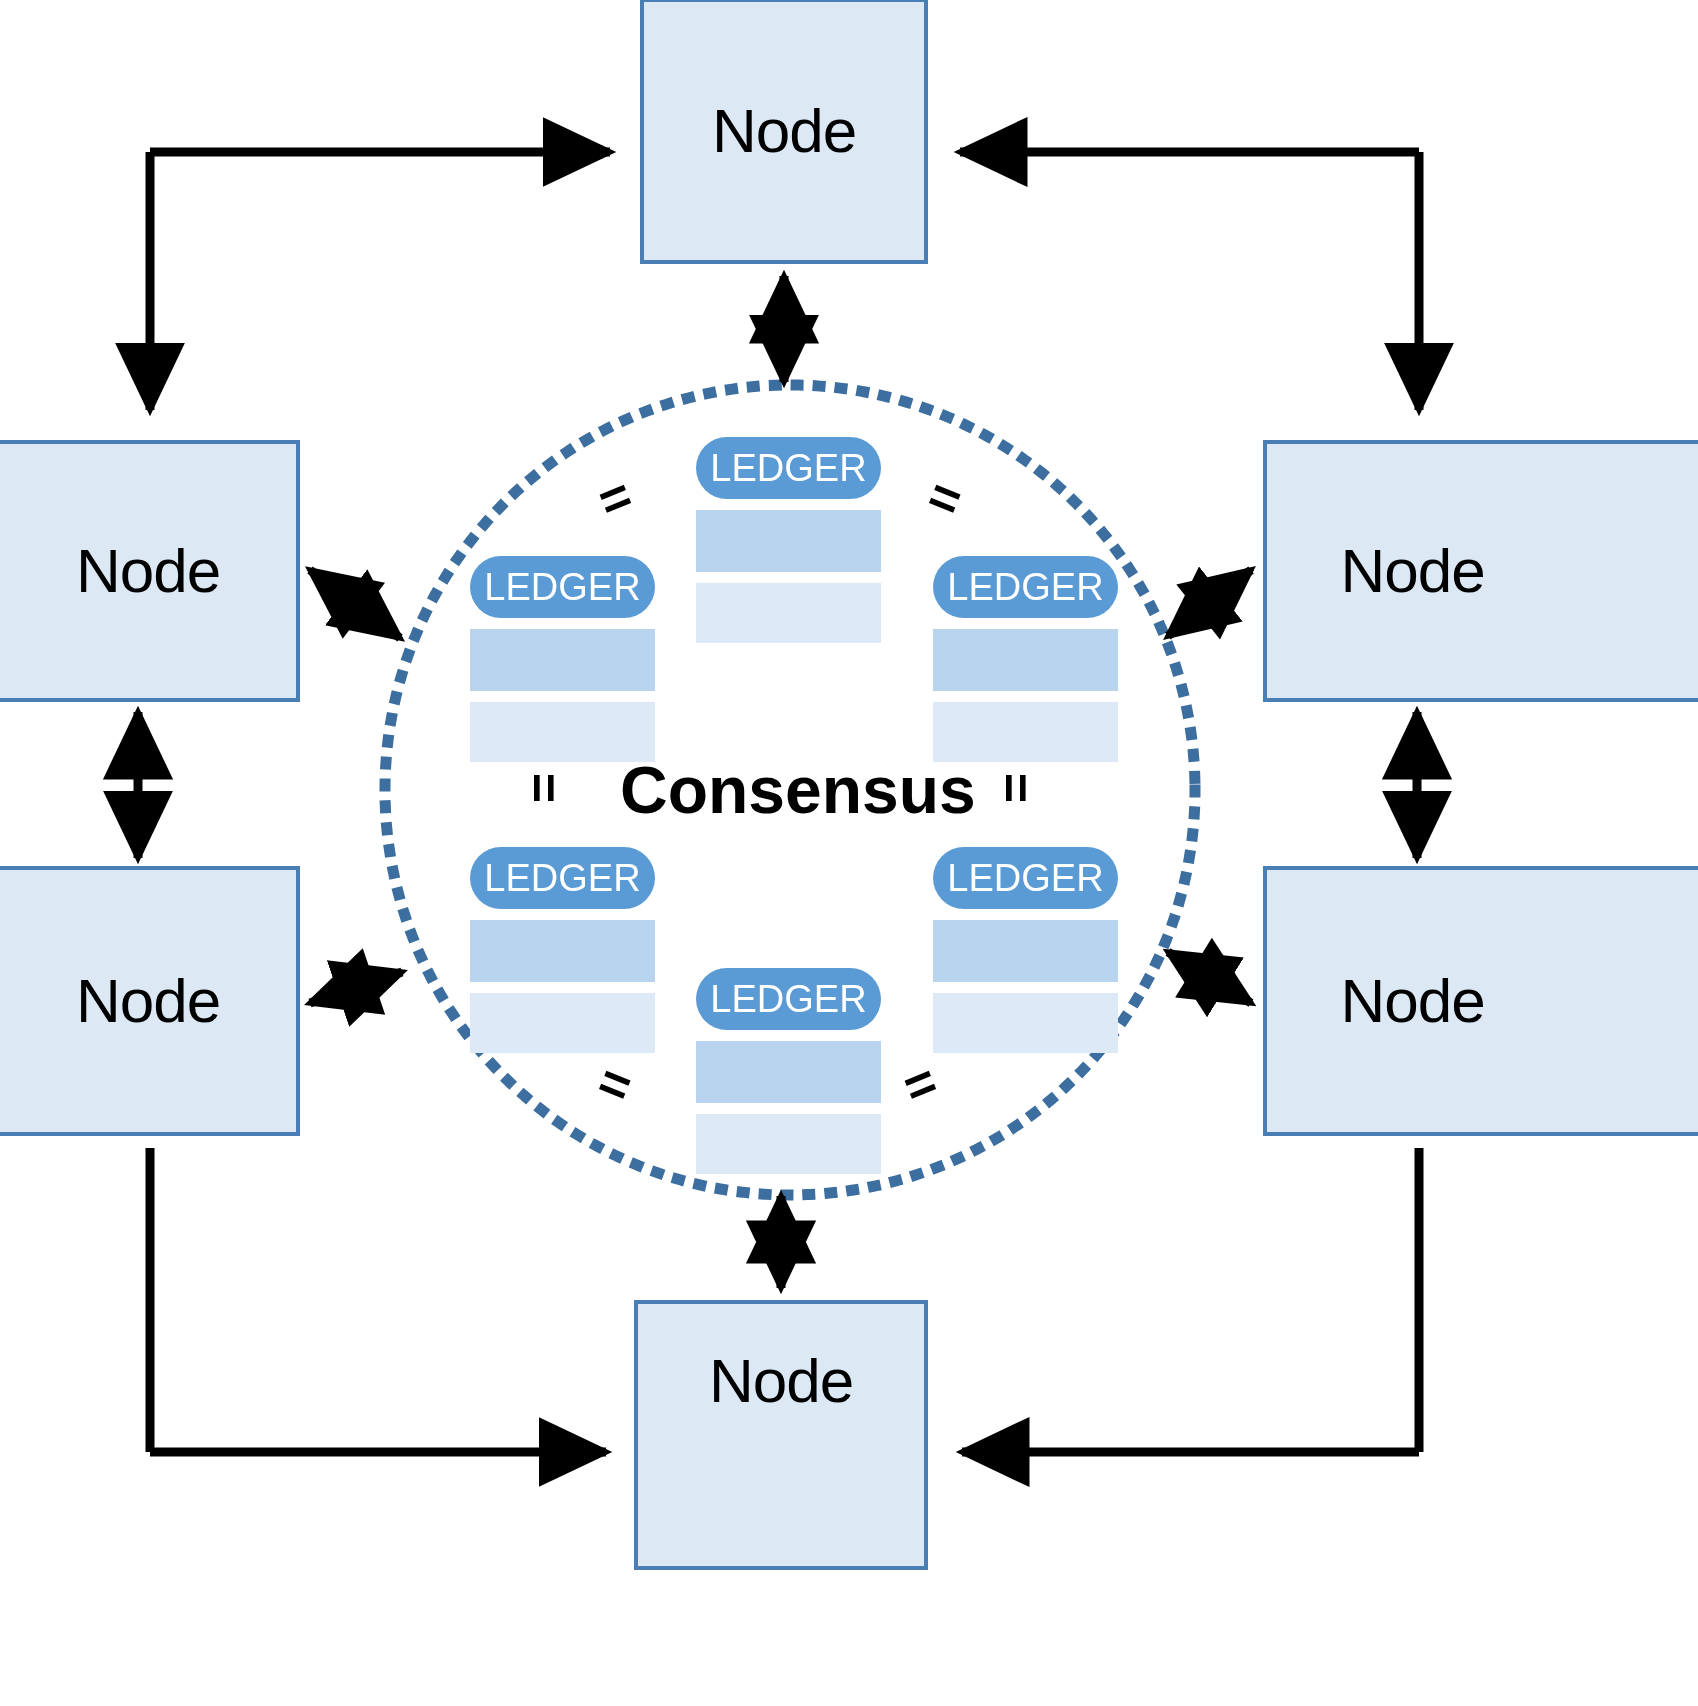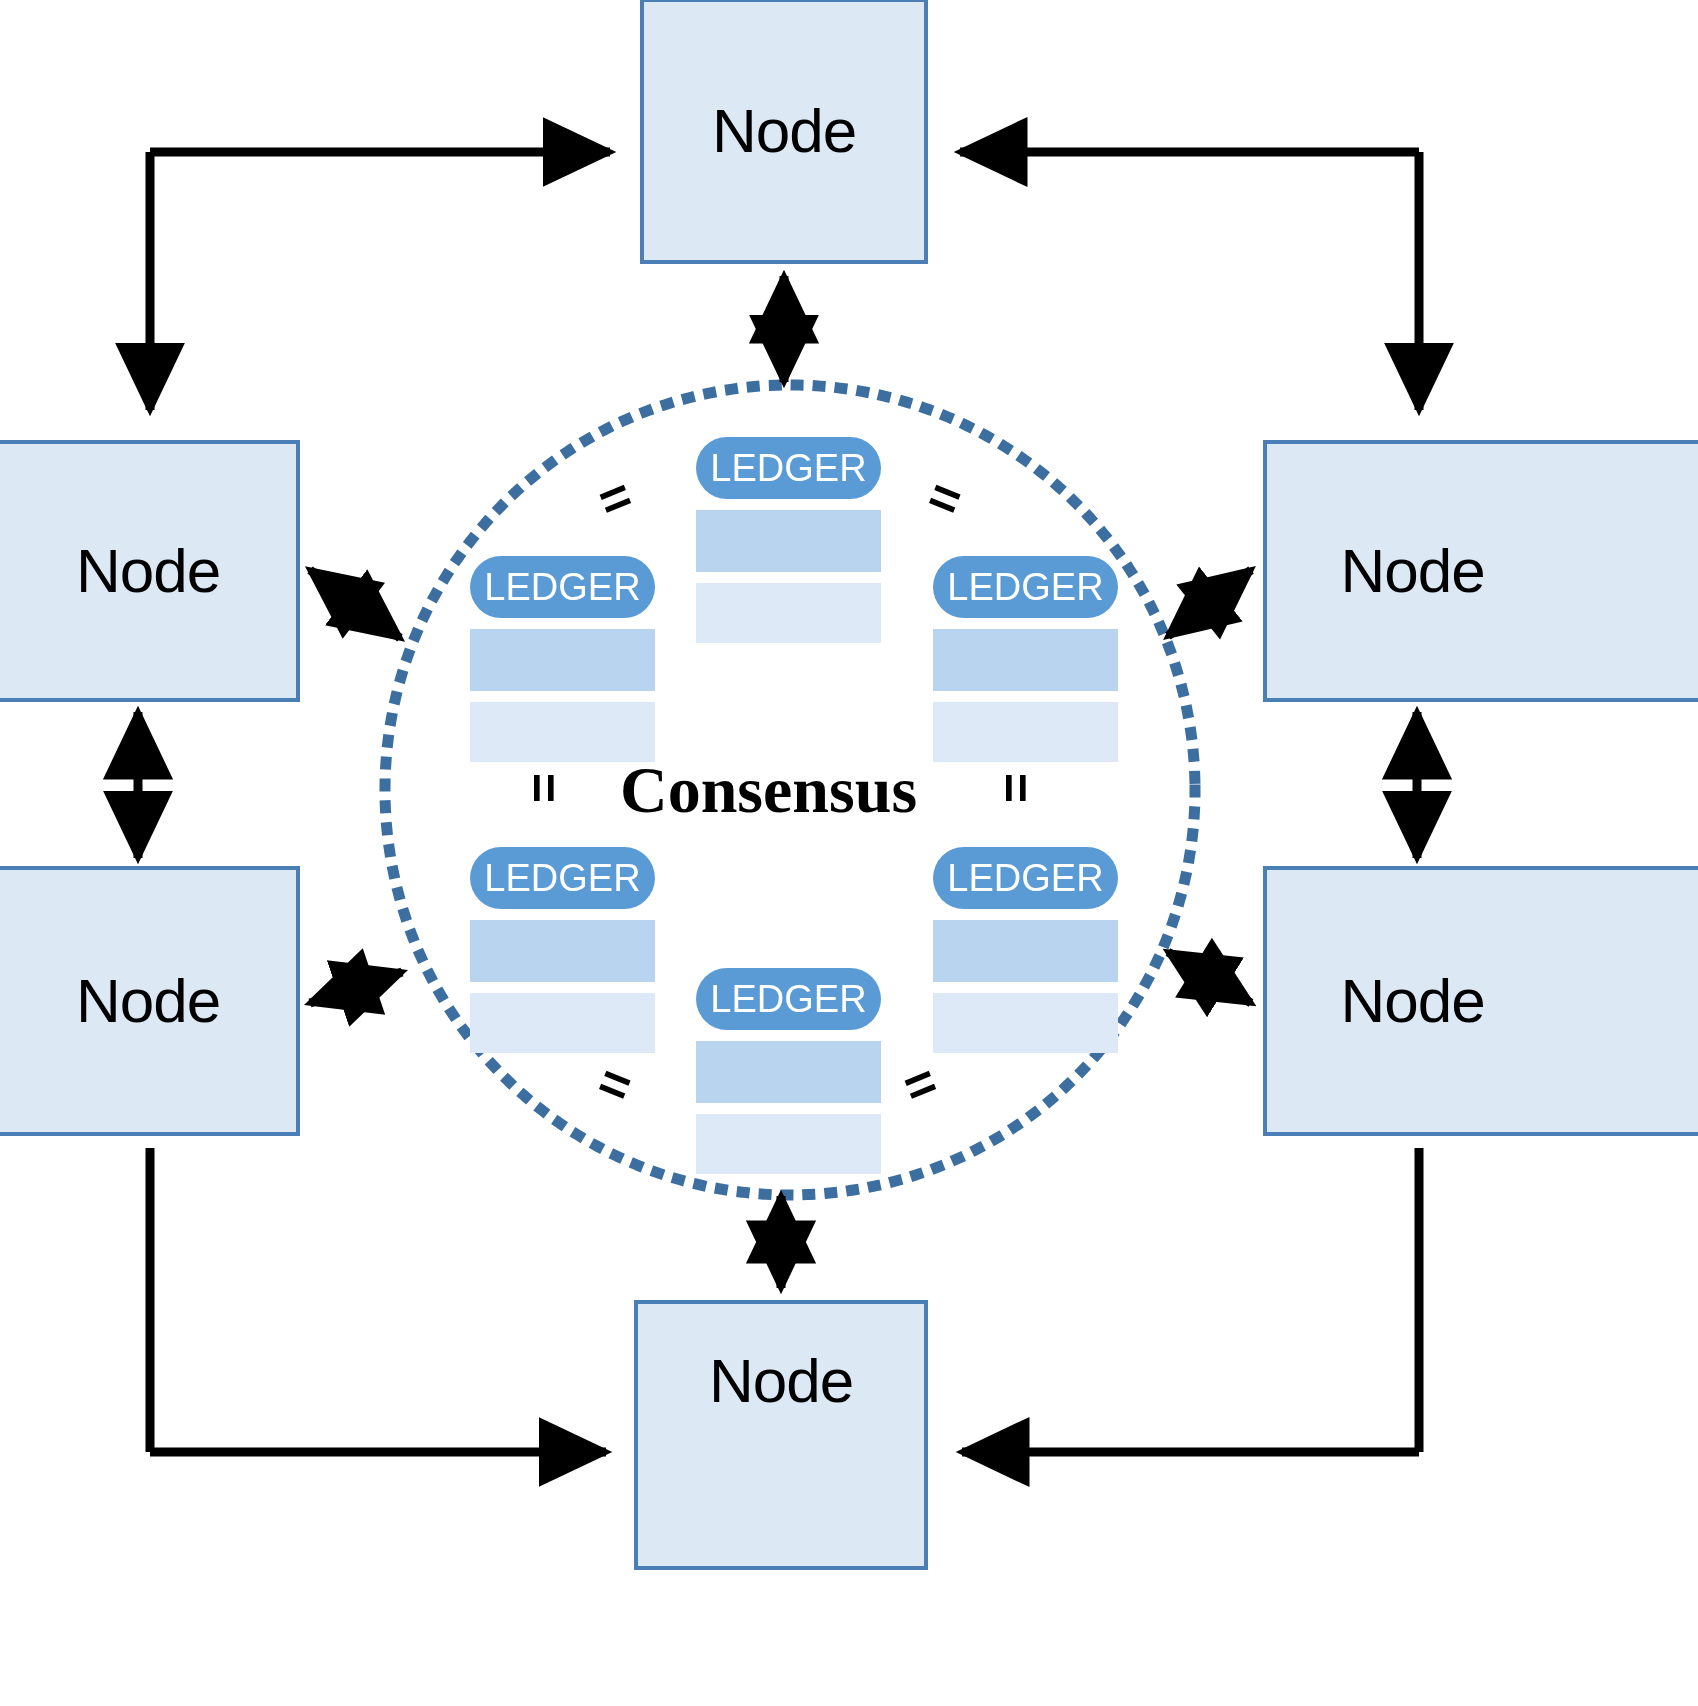--- a/index.html
+++ b/index.html
@@ -66,21 +66,21 @@
     height: 62px;
     margin-top: 11px;
   }
   .ledger-bar-2 {
     background: #dde9f6;
     height: 60px;
     margin-top: 11px;
   }
   .consensus-label {
     position: absolute;
-    font-family: Liberation Serif, serif;
+    font-family: Liberation Sans, sans-serif;
     font-weight: bold;
     font-size: 66px;
     color: #000000;
     white-space: nowrap;
     line-height: 1;
   }
   .eq-mark {
     position: absolute;
     font-family: "Liberation Sans", sans-serif;
     font-weight: bold;

